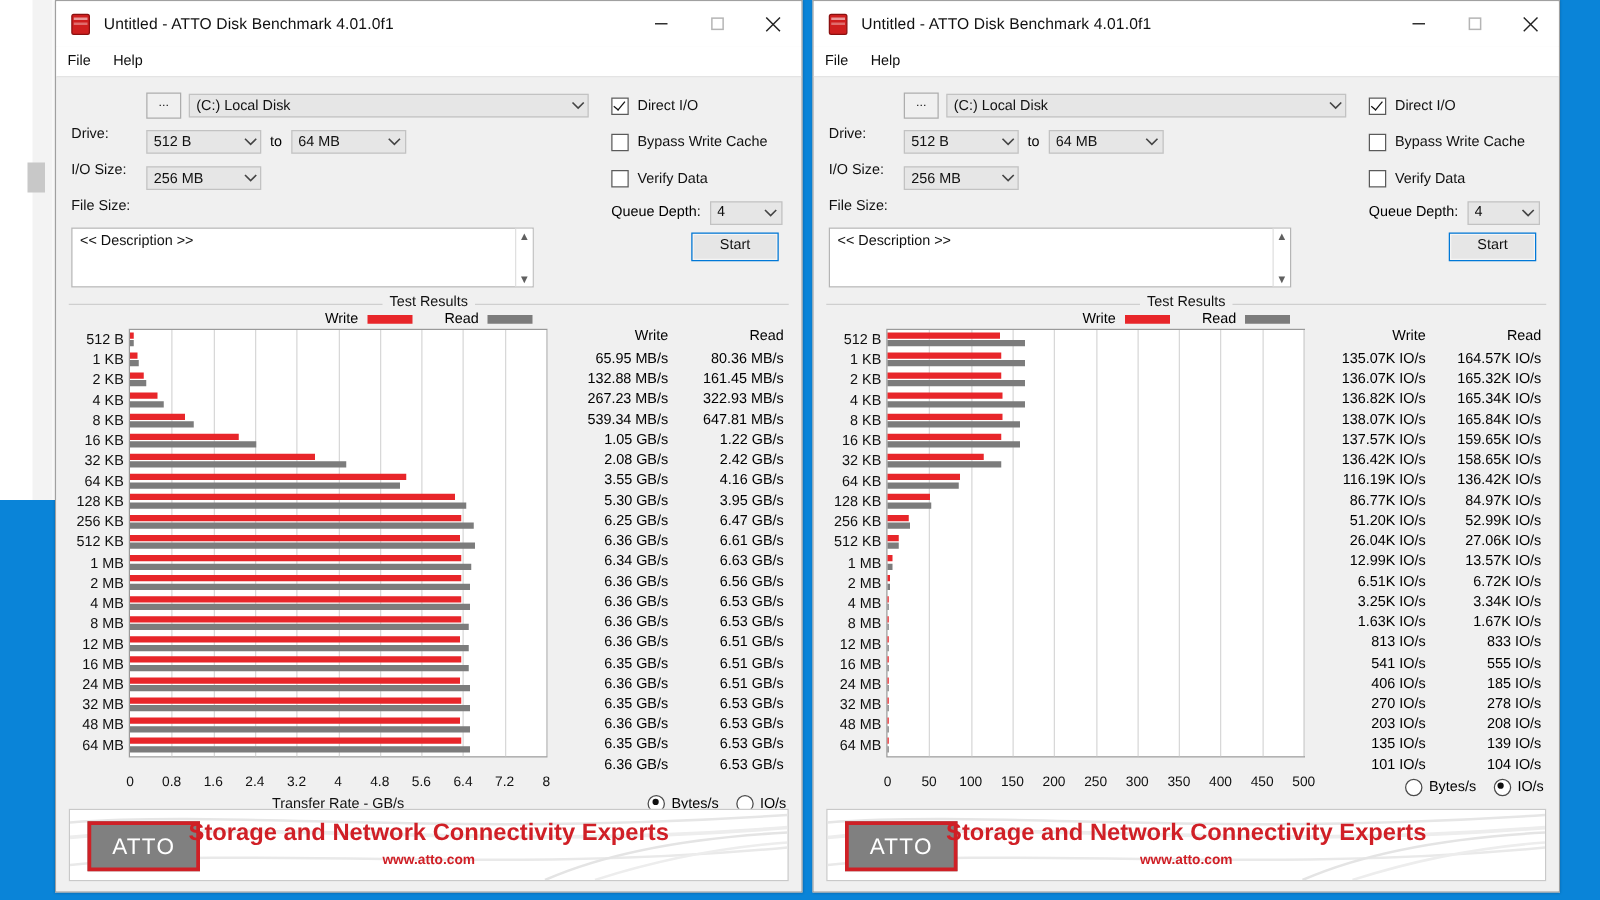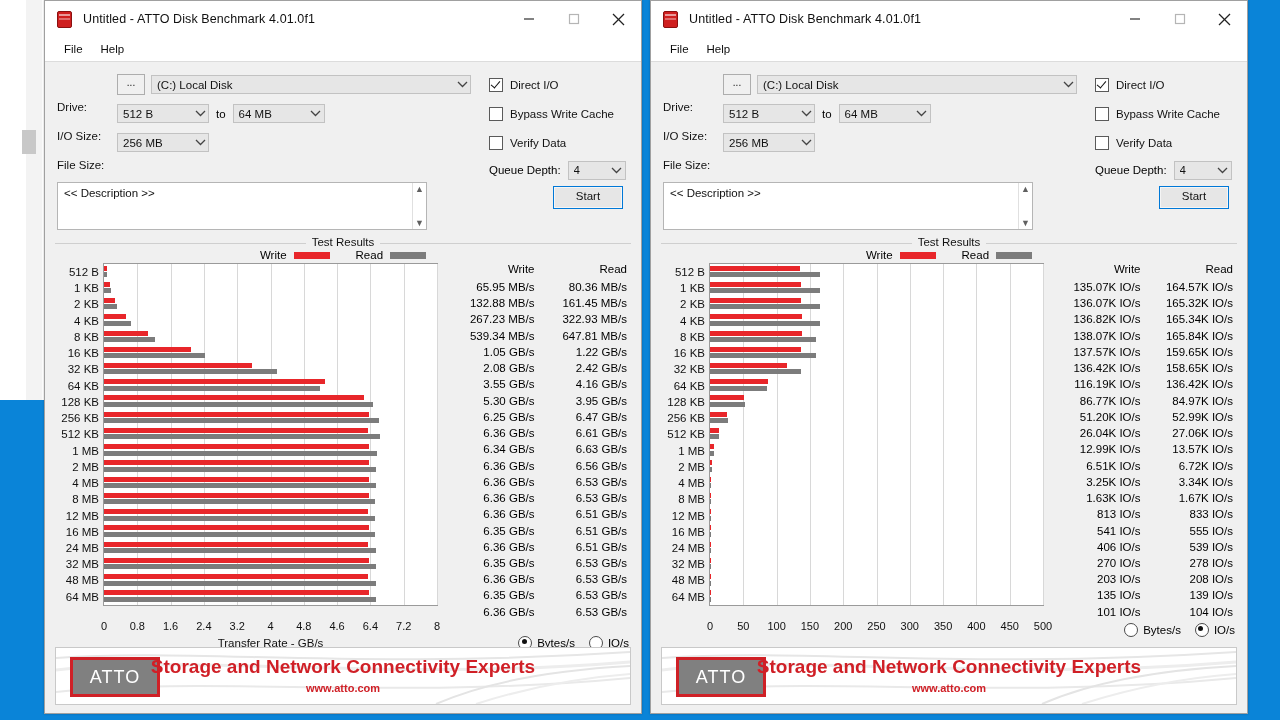--- a/index.html
+++ b/index.html
@@ -26,21 +26,21 @@
 
   .titlebar{height:36px;background:#ffffff;display:flex;align-items:center;position:relative;}
   .tb-icon{width:13px;height:15px;margin-left:12px;background:#cf1f1f;border:1px solid #8a1010;border-radius:2px;position:relative;}
   .tb-icon:before{content:"";position:absolute;left:1px;right:1px;top:2px;height:2px;background:#fff;opacity:.55;}
   .tb-icon:after{content:"";position:absolute;left:1px;right:1px;top:6px;height:2px;background:#fff;opacity:.35;}
   .tb-title{margin-left:11px;font-size:12.5px;color:#101010;letter-spacing:.1px;}
   .tb-btns{position:absolute;right:0;top:0;height:36px;display:flex;}
   .tb-btn{width:45px;height:36px;display:flex;align-items:center;justify-content:center;color:#202020;font-size:13px;}
   .tb-btn svg{display:block;}
 
-  .menubar{height:24px;background:#ffffff;display:flex;align-items:center;padding-left:10px;border-bottom:1px solid #dcdcdc;}
+  .menubar{height:24px;background:#ffffff;display:flex;align-items:center;border-bottom:1px solid #dcdcdc;}
   .menu-item{padding:2px 9px;font-size:11.5px;color:#0d0d0d;}
 
   .body{position:absolute;left:0;right:0;top:61px;bottom:0;background:#f0f0f0;}
 
   
   .settings{position:relative;height:110px;padding:8px 12px 0 12px;}
   .row{display:flex;align-items:center;height:29px;}
   .lbl{width:60px;font-size:11.5px;color:#111;margin-top:45px;}
   .btn-ellipsis{
     width:26px;height:19px;background:#f0f0f0;border:1px solid #adadad;
@@ -489,21 +489,21 @@
     </div>
 
     <div class="xaxis">
           <span class="xt" style="left:1.00px">0</span>
           <span class="xt" style="left:34.30px">0.8</span>
           <span class="xt" style="left:67.60px">1.6</span>
           <span class="xt" style="left:100.90px">2.4</span>
           <span class="xt" style="left:134.20px">3.2</span>
           <span class="xt" style="left:167.50px">4</span>
           <span class="xt" style="left:200.80px">4.8</span>
-          <span class="xt" style="left:234.10px">4.6</span>
+          <span class="xt" style="left:234.10px">5.6</span>
           <span class="xt" style="left:267.40px">6.4</span>
           <span class="xt" style="left:300.70px">7.2</span>
           <span class="xt" style="left:334.00px">8</span>
         </div>
     <div class="xlabel">Transfer Rate - GB/s</div>
 
     <div class="radios">
       <div class="rad">
         <div class="rb on"></div>
         <span>Bytes/s</span>
@@ -845,21 +845,21 @@
             <div class="valrow" style="height:16.24px;line-height:16.24px">
               <div class="c">813 IO/s</div>
               <div class="c">833 IO/s</div>
             </div>
             <div class="valrow" style="height:16.24px;line-height:16.24px">
               <div class="c">541 IO/s</div>
               <div class="c">555 IO/s</div>
             </div>
             <div class="valrow" style="height:16.24px;line-height:16.24px">
               <div class="c">406 IO/s</div>
-              <div class="c">539 IO/s</div>
+              <div class="c">185 IO/s</div>
             </div>
             <div class="valrow" style="height:16.24px;line-height:16.24px">
               <div class="c">270 IO/s</div>
               <div class="c">278 IO/s</div>
             </div>
             <div class="valrow" style="height:16.24px;line-height:16.24px">
               <div class="c">203 IO/s</div>
               <div class="c">208 IO/s</div>
             </div>
             <div class="valrow" style="height:16.24px;line-height:16.24px">

